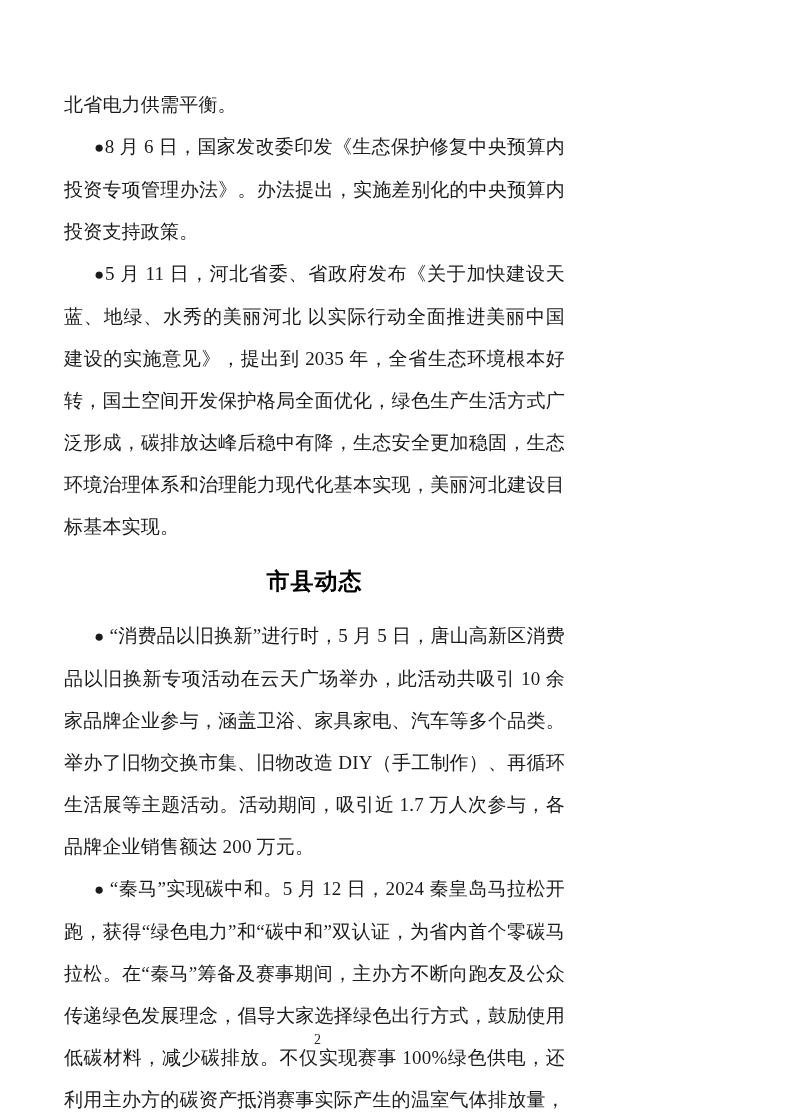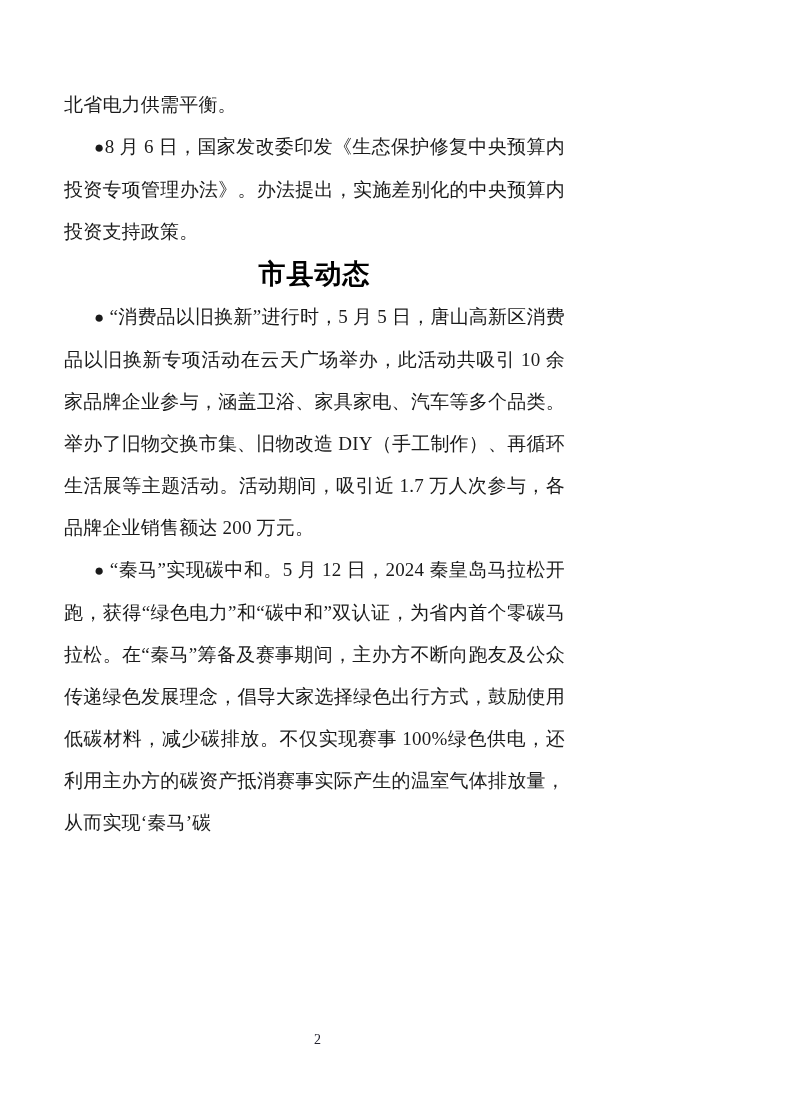--- a/index.html
+++ b/index.html
@@ -18,22 +18,22 @@
   .para{
     margin:0;
     font-size:19px;
     line-height:42px;
     text-align:justify;
     letter-spacing:0.2px;
   }
   .para.bulleted{ text-indent:30px; }
   .bullet{ font-size:17px; }
   .section-heading{
-    margin:0;
-    font-size:27px;
+    margin:12px;
+    font-size:23px;
     line-height:43px;
     font-weight:bold;
     text-align:center;
     letter-spacing:1px;
     font-family:"Liberation Sans","DejaVu Sans",sans-serif;
     color:#000000;
   }
   .pagenum{
     position:absolute;
     top:1030px;left:0;
@@ -48,20 +48,21 @@
 </head>
 <body>
 
 <div class="page">
   <div class="content">
 
     <p class="para">北省电力供需平衡。</p>
 
     <p class="para bulleted"><span class="bullet">●</span><span>8 月 6 日，国家发改委印发《生态保护修复中央预算内投资专项管理办法》。办法提出，实施差别化的中央预算内投资支持政策。</span></p>
 
+    <p class="para bulleted"><span class="bullet">●</span><span>5 月 11 日，河北省委、省政府发布《关于加快建设天蓝、地绿、水秀的美丽河北 以实际行动全面推进美丽中国建设的实施意见》，提出到 2035 年，全省生态环境根本好转，国土空间开发保护格局全面优化，绿色生产生活方式广泛形成，碳排放达峰后稳中有降，生态安全更加稳固，生态环境治理体系和治理能力现代化基本实现，美丽河北建设目标基本实现。</span></p>
 
 
     <h2 class="section-heading">市县动态</h2>
 
     <p class="para bulleted"><span class="bullet">●</span><span> “消费品以旧换新”进行时，5 月 5 日，唐山高新区消费品以旧换新专项活动在云天广场举办，此活动共吸引 10 余家品牌企业参与，涵盖卫浴、家具家电、汽车等多个品类。举办了旧物交换市集、旧物改造 DIY（手工制作）、再循环生活展等主题活动。活动期间，吸引近 1.7 万人次参与，各品牌企业销售额达 200 万元。</span></p>
 
     <p class="para bulleted"><span class="bullet">●</span><span> “秦马”实现碳中和。5 月 12 日，2024 秦皇岛马拉松开跑，获得“绿色电力”和“碳中和”双认证，为省内首个零碳马拉松。在“秦马”筹备及赛事期间，主办方不断向跑友及公众传递绿色发展理念，倡导大家选择绿色出行方式，鼓励使用低碳材料，减少碳排放。不仅实现赛事 100%绿色供电，还利用主办方的碳资产抵消赛事实际产生的温室气体排放量，从而实现‘秦马’碳</span></p>
 
   </div>
 

